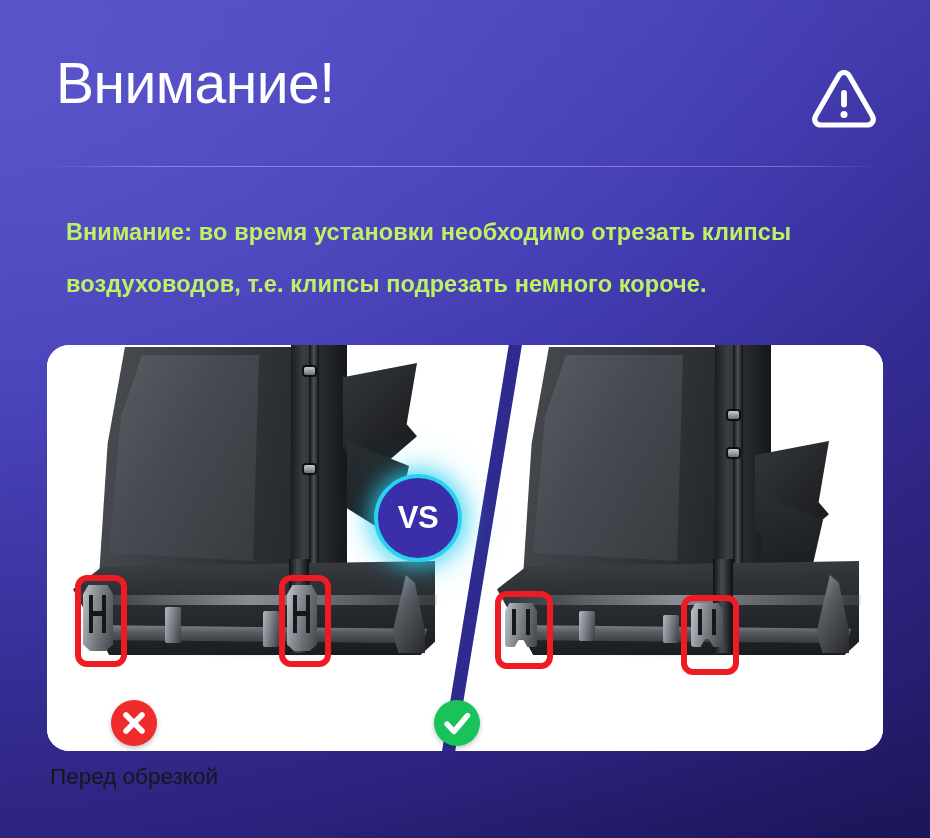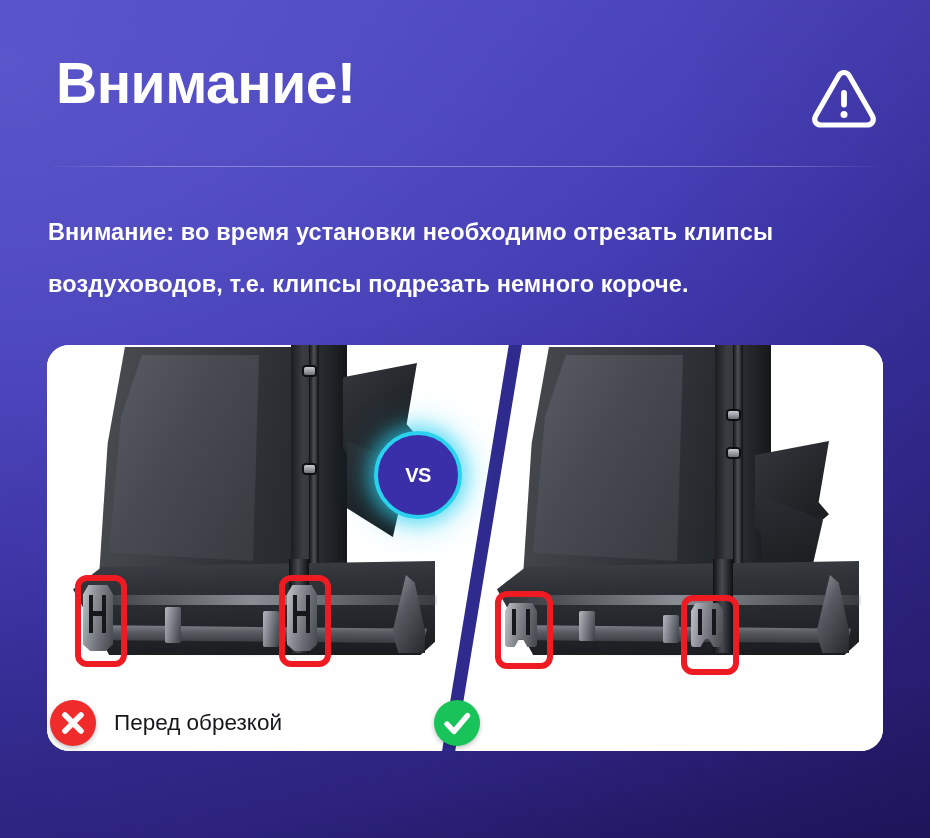--- a/index.html
+++ b/index.html
@@ -19,35 +19,35 @@
     background:
       linear-gradient(168deg, rgba(92,86,205,0.55) 0%, rgba(72,64,190,0.15) 38%, rgba(38,28,110,0.55) 85%, rgba(28,20,86,0.80) 100%);
   }
 
   
   .header {
     position:absolute; left:0; top:0; width:930px; height:168px;
   }
   .title {
     position:absolute; left:56px; top:55px;
-    font-size:57px; font-weight:bold; color:#ffffff;
+    font-size:57px; font-weight:normal; color:#ffffff;
     letter-spacing:-0.5px; line-height:1;
   }
   .warn-icon {
     position:absolute; left:810px; top:66px; width:68px; height:64px;
   }
   .hr {
     position:absolute; left:52px; top:166px; width:828px; height:1px;
     background: linear-gradient(90deg, rgba(255,255,255,0.02) 0%, rgba(255,255,255,0.30) 12%, rgba(255,255,255,0.34) 50%, rgba(255,255,255,0.28) 88%, rgba(255,255,255,0.02) 100%);
   }
 
   
   .copy {
-    position:absolute; left:48px; top:206px; width:840px;
-    color:#ffffff; font-size:23.5px; font-weight:bold;
+    position:absolute; left:66px; top:206px; width:840px;
+    color:#bef264; font-size:23.5px; font-weight:bold;
     line-height:52px; letter-spacing:0.1px;
   }
 
   
   .card {
     position:absolute; left:47px; top:345px;
     width:836px; height:406px;
     background:#ffffff;
     border-radius:22px;
     overflow:hidden;
@@ -159,34 +159,34 @@
   }
 
   
   .divider {
     position:absolute; left:0; top:0; width:836px; height:406px;
     pointer-events:none;
   }
 
   
   .vs {
-    position:absolute; left:418px; top:475px;
+    position:absolute; left:418px; top:518px;
     width:88px; height:88px; margin-left:-44px; margin-top:-44px;
     border-radius:50%;
     background:#3a2fa8;
     border:4px solid #2ad2f0;
     box-shadow: 0 0 16px 6px rgba(42,210,240,0.55), 0 0 34px 10px rgba(42,210,240,0.28);
     display:flex; align-items:center; justify-content:center;
-    color:#ffffff; font-size:20px; font-weight:bold; letter-spacing:-0.5px;
+    color:#ffffff; font-size:31px; font-weight:bold; letter-spacing:-0.5px;
     z-index:8;
   }
 
   
   .legend {
-    position:absolute; display:flex; align-items:center; gap:18px; z-index:9;
+    position:absolute; display:flex; align-items:center; gap:18px; z-index:9;flex-direction:column;
   }
   .legend.neg { left:50px; top:700px; }
   .legend.pos { left:434px; top:700px; }
   .badge {
     width:46px; height:46px; border-radius:50%;
     display:flex; align-items:center; justify-content:center;
     flex:0 0 auto;
   }
   .badge.red   { background:#ef2b2b; box-shadow:0 2px 5px rgba(0,0,0,.25); }
   .badge.green { background:#18c45a; box-shadow:0 2px 5px rgba(0,0,0,.25); }

